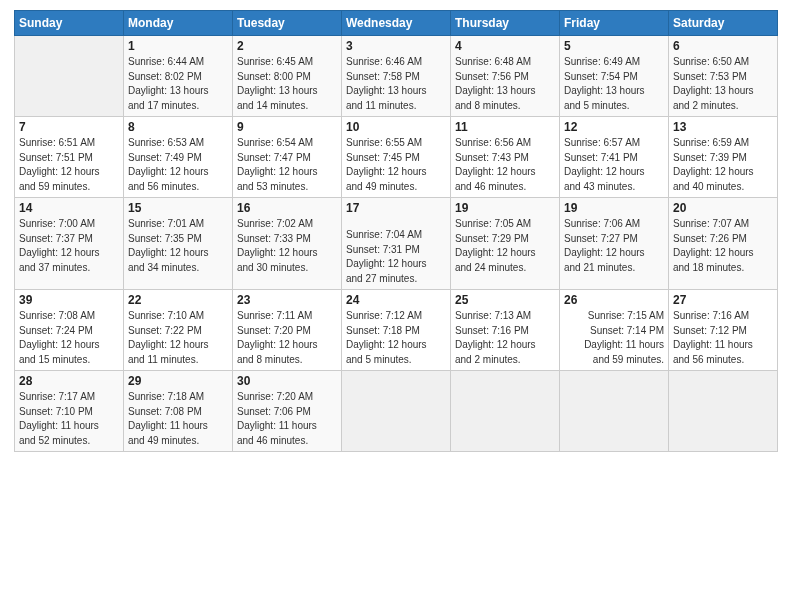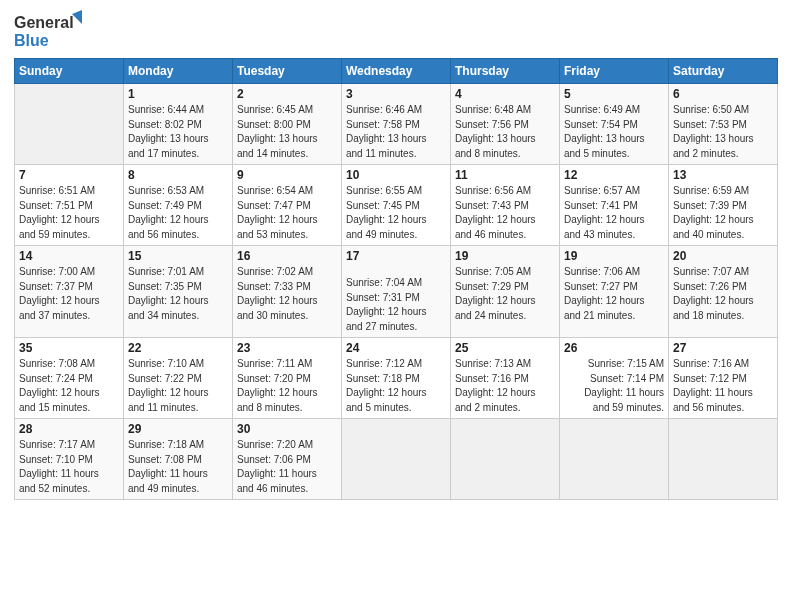--- a/index.html
+++ b/index.html
@@ -77,33 +77,20 @@
       line-height: 1.45;
     }
     .empty-cell {
       background: #f0f0f0 !important;
     }
   </style>
 </head>
 <body>
 
 <div class="page">
-  <div class="header">
-    <div class="logo">
-        <svg width="70" height="42" viewBox="0 0 70 42">
-          <text x="0" y="18" font-size="16" font-weight="bold" fill="#333" font-family="Arial,sans-serif">General</text>
-          <text x="0" y="36" font-size="16" font-weight="bold" fill="#2e7bbf" font-family="Arial,sans-serif">Blue</text>
-          <polygon points="58,4 68,0 68,14" fill="#2e7bbf"></polygon>
-        </svg>
-      </div>
-    <div class="title-block">
-      <div class="month-title"></div>
-      <div class="subtitle"></div>
-    </div>
-  </div>
 
   <table class="calendar">
     <thead>
       <tr>
       <th>Sunday</th>
           <th>Monday</th>
           <th>Tuesday</th>
           <th>Wednesday</th>
           <th>Thursday</th>
           <th>Friday</th>
@@ -253,21 +240,21 @@
           <td>
             <div class="day-num">20</div>
             <div class="day-info" style="white-space: pre-line;">Sunrise: 7:07 AM
 Sunset: 7:26 PM
 Daylight: 12 hours
 and 18 minutes.</div>
           </td>
         </tr>
         <tr>
           <td>
-            <div class="day-num">35</div>
+            <div class="day-num">39</div>
             <div class="day-info" style="white-space: pre-line;">Sunrise: 7:08 AM
 Sunset: 7:24 PM
 Daylight: 12 hours
 and 15 minutes.</div>
           </td>
           <td>
             <div class="day-num">22</div>
             <div class="day-info" style="white-space: pre-line;">Sunrise: 7:10 AM
 Sunset: 7:22 PM
 Daylight: 12 hours

